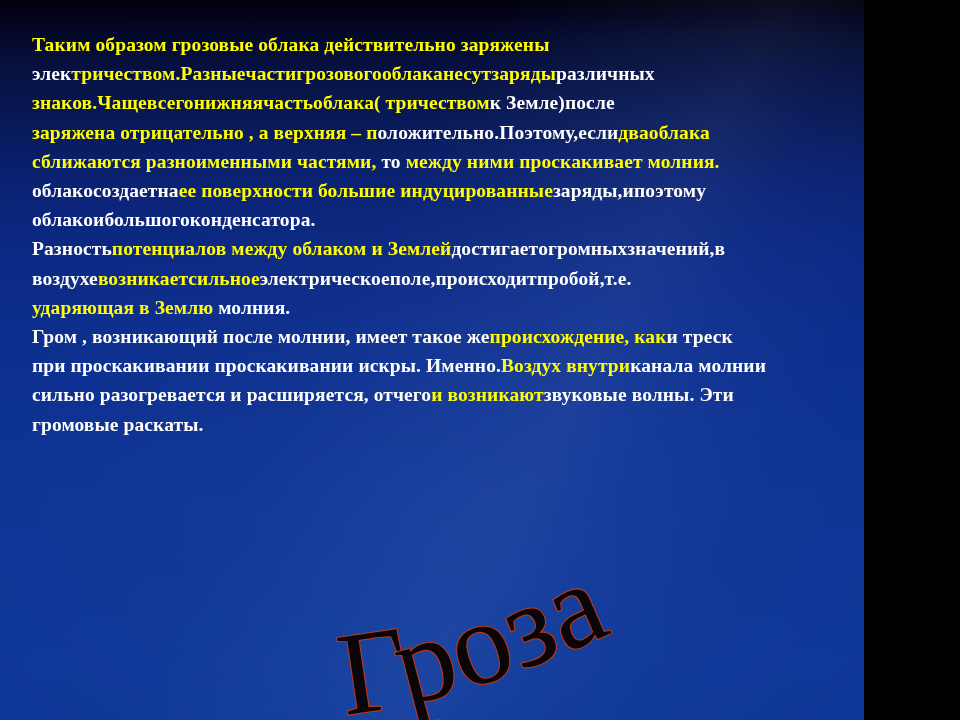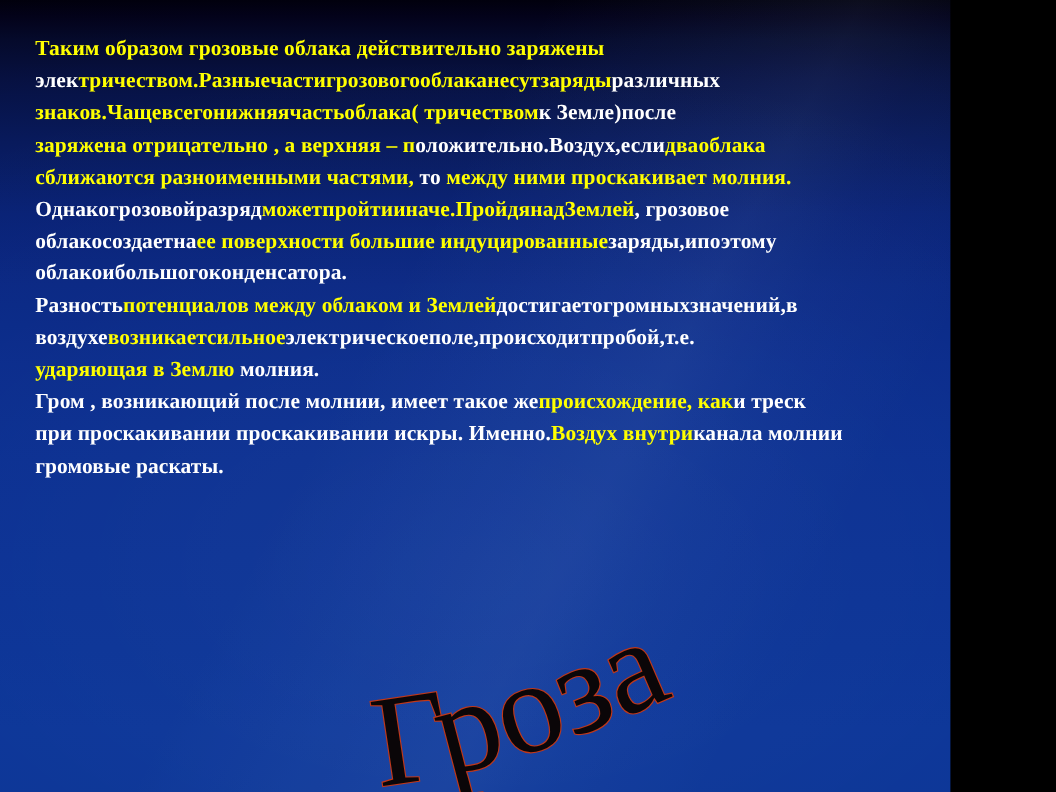--- a/index.html
+++ b/index.html
@@ -150,43 +150,31 @@
           <span class="hl" style="color: rgb(255, 255, 0);">нижняя</span>
           <span class="hl" style="color: rgb(255, 255, 0);">часть</span>
           <span class="hl" style="color: rgb(255, 255, 0);">облака</span>
           <span class="hl" style="color: rgb(255, 255, 0);">( тричеством</span>
           <span class="wh" style="color: rgb(255, 255, 255);">к Земле)</span>
           <span class="wh" style="color: rgb(255, 255, 255);">после</span>
         </span>
 
       <span class="jline">
           <span><span class="hl" style="color: rgb(255, 255, 0);">заряжена отрицательно , а верхняя – п</span><span class="wh" style="color: rgb(255, 255, 255);">оложительно.</span></span>
-          <span class="wh" style="color: rgb(255, 255, 255);">Воздух,</span>
+          <span class="wh" style="color: rgb(255, 255, 255);">Поэтому,</span>
           <span class="wh" style="color: rgb(255, 255, 255);">если</span>
           <span class="hl" style="color: rgb(255, 255, 0);">два</span>
           <span class="hl" style="color: rgb(255, 255, 0);">облака</span>
         </span>
 
       <span class="line"><span class="hl" style="color: rgb(255, 255, 0);">сближаются разноименными частями,</span><span class="wh" style="color: rgb(255, 255, 255);">&nbsp;</span><span class="wh" style="color: rgb(255, 255, 255);">то</span><span class="wh" style="color: rgb(255, 255, 255);">&nbsp;</span><span class="hl" style="color: rgb(255, 255, 0);">между ними проскакивает молния.</span></span>
     </p>
 
     <p class="para">
 
-      <span class="jline">
-          <span class="wh" style="color: rgb(255, 255, 255);">Однако</span>
-          <span class="wh" style="color: rgb(255, 255, 255);">грозовой</span>
-          <span class="wh" style="color: rgb(255, 255, 255);">разряд</span>
-          <span class="hl" style="color: rgb(255, 255, 0);">может</span>
-          <span class="hl" style="color: rgb(255, 255, 0);">пройти</span>
-          <span class="hl" style="color: rgb(255, 255, 0);">иначе.</span>
-          <span class="hl" style="color: rgb(255, 255, 0);">Пройдя</span>
-          <span class="hl" style="color: rgb(255, 255, 0);">над</span>
-          <span class="hl" style="color: rgb(255, 255, 0);">Землей</span>
-          <span class="wh" style="color: rgb(255, 255, 255);">, грозовое</span>
-        </span>
 
       <span class="jline">
           <span class="wh" style="color: rgb(255, 255, 255);">облако</span>
           <span class="wh" style="color: rgb(255, 255, 255);">создает</span>
           <span class="wh" style="color: rgb(255, 255, 255);">на</span>
           <span class="hl" style="color: rgb(255, 255, 0);">ее поверхности большие индуцированные</span>
           <span class="wh" style="color: rgb(255, 255, 255);">заряды,</span>
           <span class="wh" style="color: rgb(255, 255, 255);">и</span>
           <span class="wh" style="color: rgb(255, 255, 255);">поэтому</span>
         </span>
@@ -228,20 +216,25 @@
           <span class="hl" style="color: rgb(255, 255, 0);">происхождение, как</span>
           <span class="wh" style="color: rgb(255, 255, 255);">и треск</span>
         </span>
 
       <span class="jline">
           <span class="wh" style="color: rgb(255, 255, 255);">при проскакивании проскакивании искры. Именно.</span>
           <span class="hl" style="color: rgb(255, 255, 0);">Воздух внутри</span>
           <span class="wh" style="color: rgb(255, 255, 255);">канала молнии</span>
         </span>
 
+      <span class="jline">
+          <span class="wh" style="color: rgb(255, 255, 255);">сильно разогревается и расширяется, отчего</span>
+          <span class="hl" style="color: rgb(255, 255, 0);">и возникают</span>
+          <span class="wh" style="color: rgb(255, 255, 255);">звуковые волны. Эти</span>
+        </span>
 
 
       <span class="line"><span class="wh" style="color: rgb(255, 255, 255);">громовые раскаты.</span></span>
     </p>
   </div>
 
   <div id="wordart">
     <svg viewBox="0 0 960 134" xmlns="http://www.w3.org/2000/svg" aria-hidden="true">
       <defs>
         <path id="arcPath" d="M 345,128 C 420,122 500,96 600,52" fill="none"></path>

